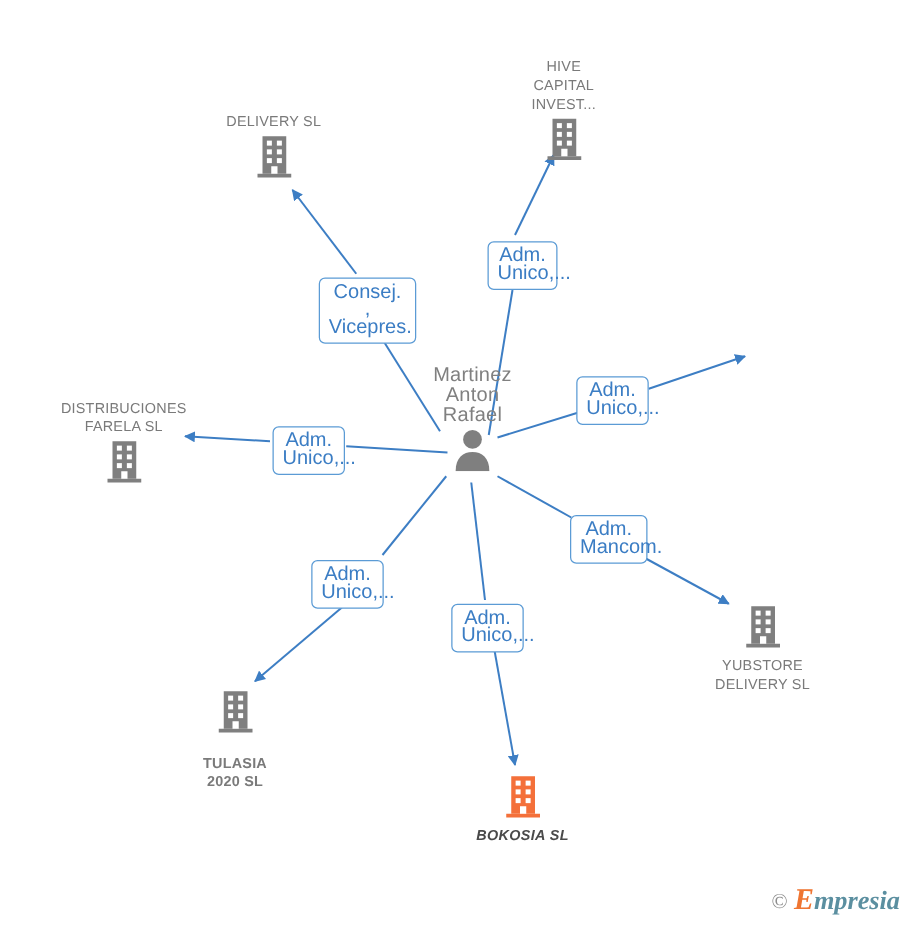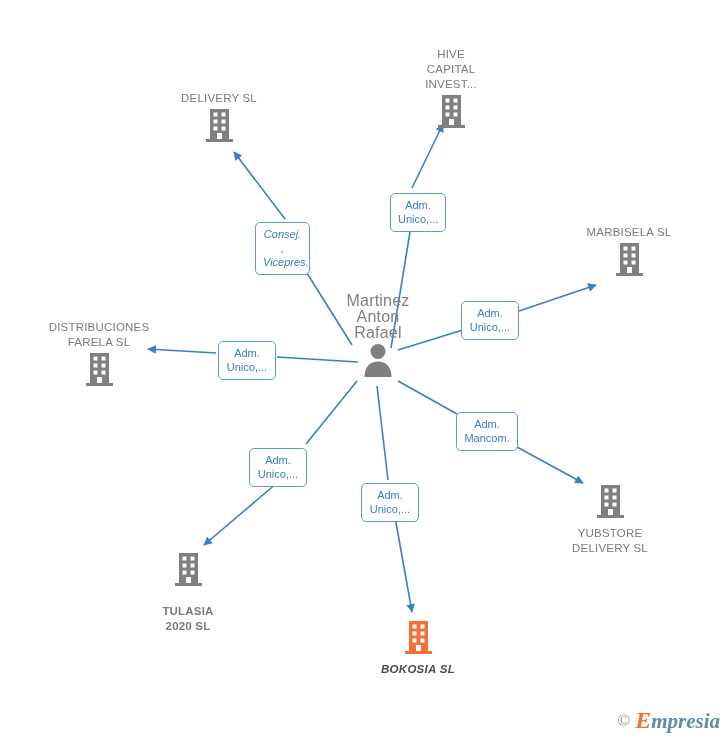--- a/index.html
+++ b/index.html
@@ -51,21 +51,21 @@
     display: block;
     margin: 0 auto;
     line-height: 0;
   }
   .edge-label {
     position: absolute;
     border: 1.3px solid #5b9bd5;
     border-radius: 5px;
     background: #ffffff;
     color: #3b7dc4;
-    font-size: 11px;
+    font-size: 16px;
     line-height: 14px;
     text-align: center;
     padding: 4px 7px 5px 7px;
     white-space: pre-line;
     box-sizing: border-box;
   }
   .watermark {
     position: absolute;
     right: 8px;
     bottom: 6px;
@@ -169,36 +169,20 @@
         <rect x="19.5" y="6.5" width="4" height="4" fill="#ffffff"></rect>
         <rect x="11.5" y="13.5" width="4" height="4" fill="#ffffff"></rect>
         <rect x="19.5" y="13.5" width="4" height="4" fill="#ffffff"></rect>
         <rect x="11.5" y="20.5" width="4" height="4" fill="#ffffff"></rect>
         <rect x="19.5" y="20.5" width="4" height="4" fill="#ffffff"></rect>
         <rect x="15" y="27" width="5" height="6" fill="#ffffff"></rect>
       </svg>
     </span>
   </div>
 
-  <div class="node" style="left:554px; top:225px;">
-    <div class="node-label">MARBISELA  SL</div>
-    <span class="node-icon">
-      <svg width="34" height="38" viewBox="0 0 34 38">
-        <rect x="8" y="3" width="19" height="30" fill="#7f7f7f"></rect>
-        <rect x="4" y="33" width="27" height="3" fill="#7f7f7f"></rect>
-        <rect x="11.5" y="6.5" width="4" height="4" fill="#ffffff"></rect>
-        <rect x="19.5" y="6.5" width="4" height="4" fill="#ffffff"></rect>
-        <rect x="11.5" y="13.5" width="4" height="4" fill="#ffffff"></rect>
-        <rect x="19.5" y="13.5" width="4" height="4" fill="#ffffff"></rect>
-        <rect x="11.5" y="20.5" width="4" height="4" fill="#ffffff"></rect>
-        <rect x="19.5" y="20.5" width="4" height="4" fill="#ffffff"></rect>
-        <rect x="15" y="27" width="5" height="6" fill="#ffffff"></rect>
-      </svg>
-    </span>
-  </div>
 
   <div class="node" style="left:24px; top:288px;margin-top:32px;">
     <div class="node-label">DISTRIBUCIONES
 FARELA  SL</div>
     <span class="node-icon">
       <svg width="34" height="38" viewBox="0 0 34 38">
         <rect x="8" y="3" width="19" height="30" fill="#7f7f7f"></rect>
         <rect x="4" y="33" width="27" height="3" fill="#7f7f7f"></rect>
         <rect x="11.5" y="6.5" width="4" height="4" fill="#ffffff"></rect>
         <rect x="19.5" y="6.5" width="4" height="4" fill="#ffffff"></rect>
@@ -272,21 +256,21 @@
         <rect x="19.5" y="20.5" width="4" height="4" fill="#ffffff"></rect>
         <rect x="15" y="27" width="5" height="6" fill="#ffffff"></rect>
       </svg>
     </span>
     <div class="node-label focus" style="margin-top:6px;">BOKOSIA  SL</div>
   </div>
 
   <div class="edge-label" style="left:390px; top:193px; width:56px;">Adm.
 Unico,...</div>
 
-  <div class="edge-label" style="left:255px; top:222px; width:55px;font-style:italic;">Consej. ,
+  <div class="edge-label" style="left:255px; top:222px; width:78px;">Consej. ,
 Vicepres.</div>
 
   <div class="edge-label" style="left:461px; top:301px; width:58px;">Adm.
 Unico,...</div>
 
   <div class="edge-label" style="left:218px; top:341px; width:58px;">Adm.
 Unico,...</div>
 
   <div class="edge-label" style="left:456px; top:412px; width:62px;">Adm.
 Mancom.</div>

